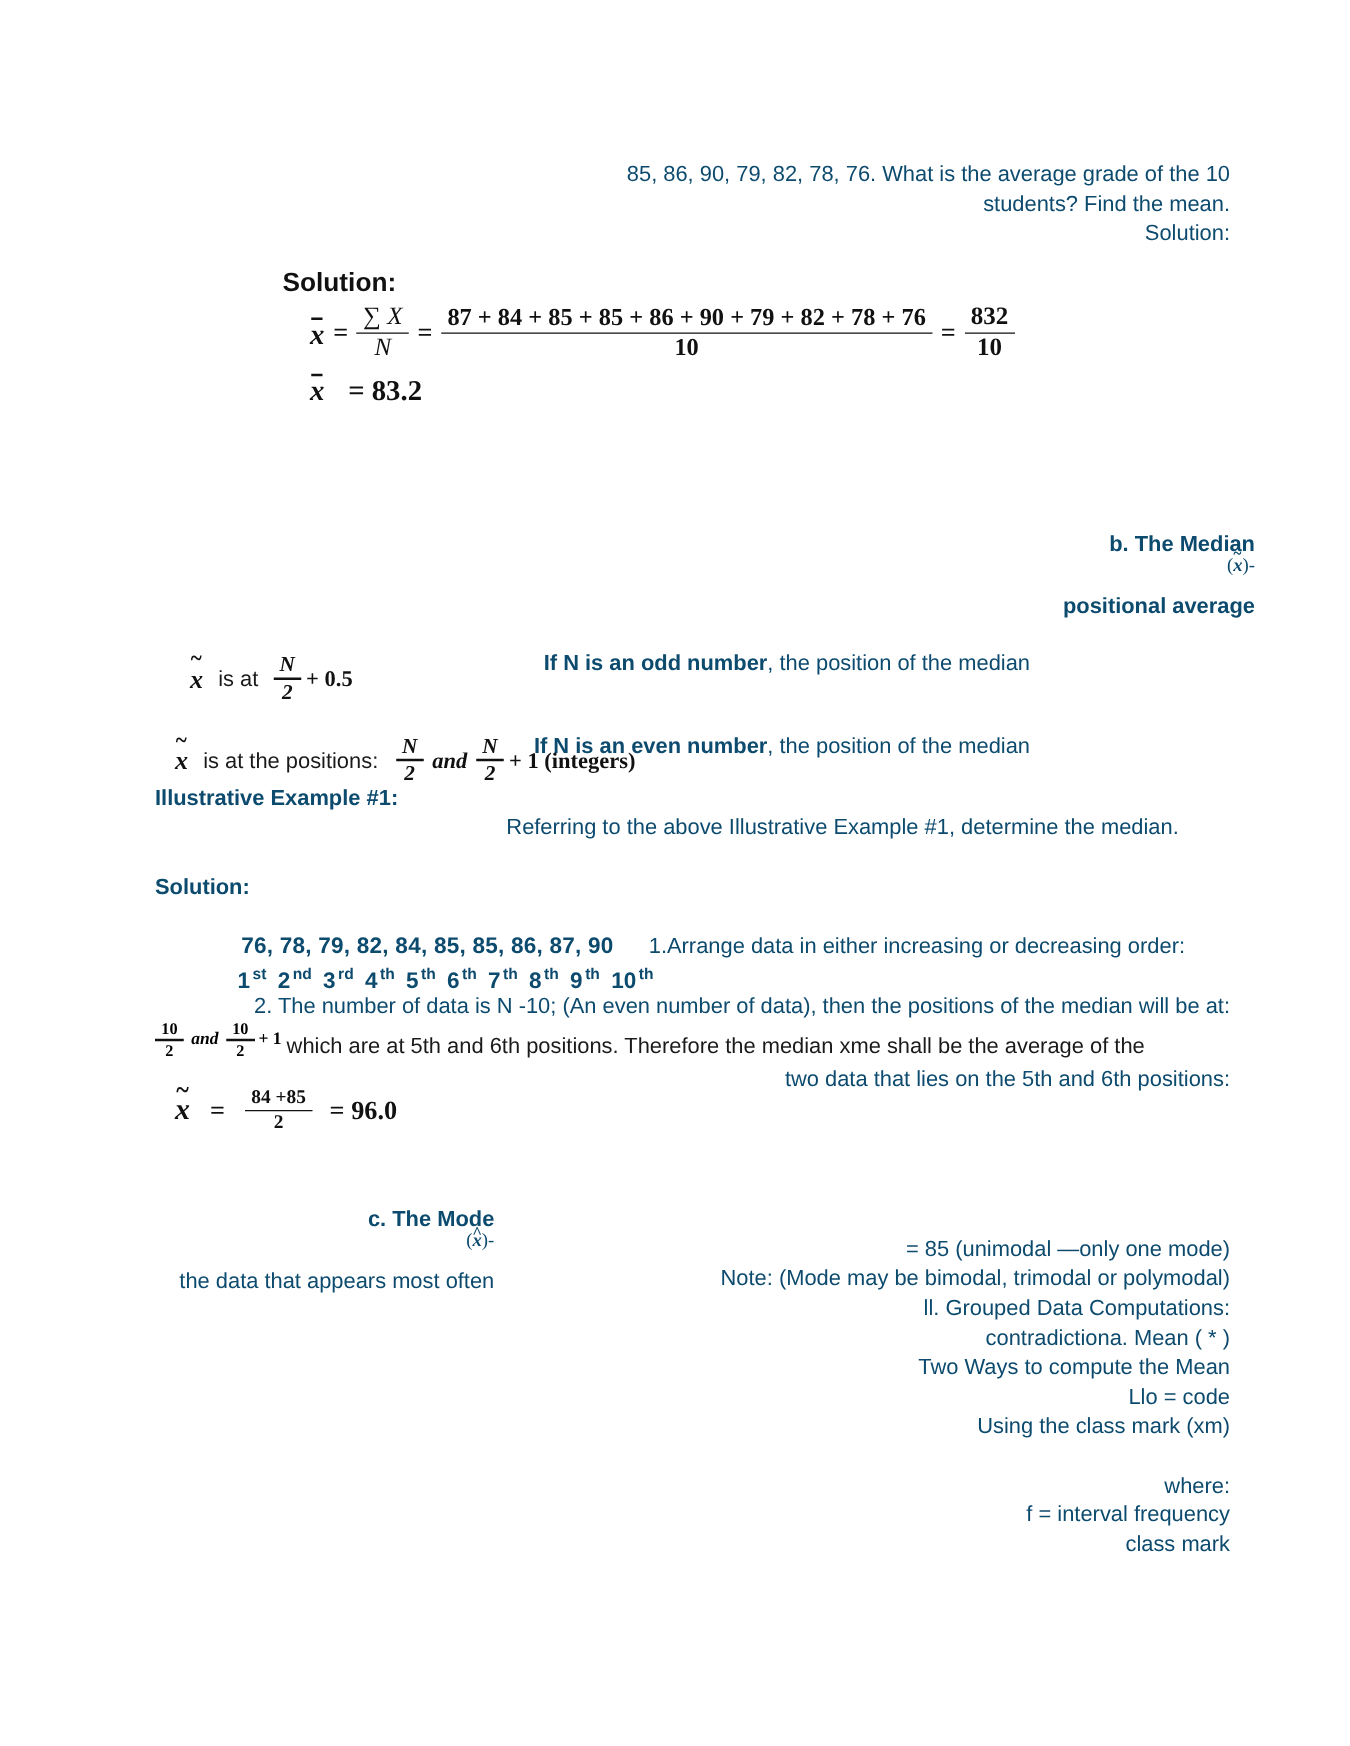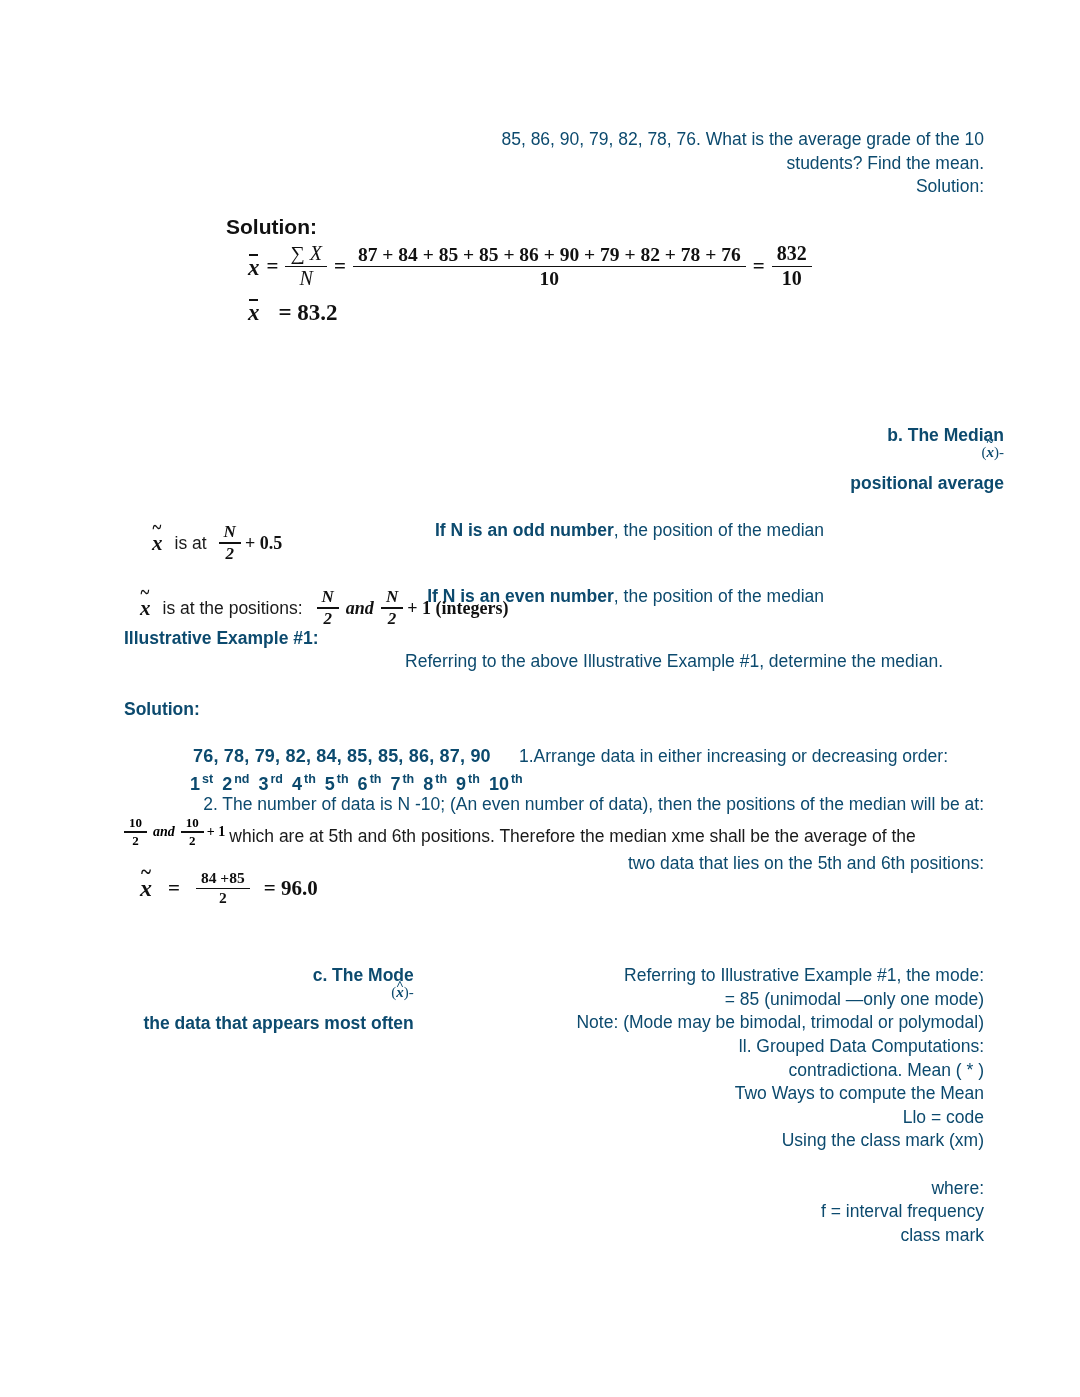--- a/index.html
+++ b/index.html
@@ -380,24 +380,23 @@
       <span class="num">84 +85</span>
       <span class="bar"></span>
       <span class="den">2</span>
     </span>
     <span class="res" style="margin-left:14px">= 96.0</span>
   </div>
 
   <div class="body-text bold" id="mode-head">
     <span>c. The Mode</span>
     <span class="sym-sup"><span>(</span><span class="hat-x">x</span><span>)-</span></span>
-    <span style="font-weight:bold">the data that appears most often</span>
-  </div>
-
-  <div class="body-text tail" id="t1">Referring to Illustrative Example #1, the mode:</div>
+    <span style="font-weight:normal">the data that appears most often</span>
+  </div>
+
   <div class="body-text tail" id="t2">= 85 (unimodal —only one mode)</div>
   <div class="body-text tail" id="t3">Note: (Mode may be bimodal, trimodal or polymodal)</div>
   <div class="body-text tail" id="t4">ll. Grouped Data Computations:</div>
   <div class="body-text tail" id="t5">contradictiona. Mean ( * )</div>
   <div class="body-text tail" id="t6">Two Ways to compute the Mean</div>
   <div class="body-text tail" id="t7">Llo = code</div>
   <div class="body-text tail" id="t8">Using the class mark (xm)</div>
   <div class="body-text tail" id="t10">where:</div>
   <div class="body-text tail" id="t11">f = interval frequency</div>
   <div class="body-text tail" id="t12">class mark</div>

